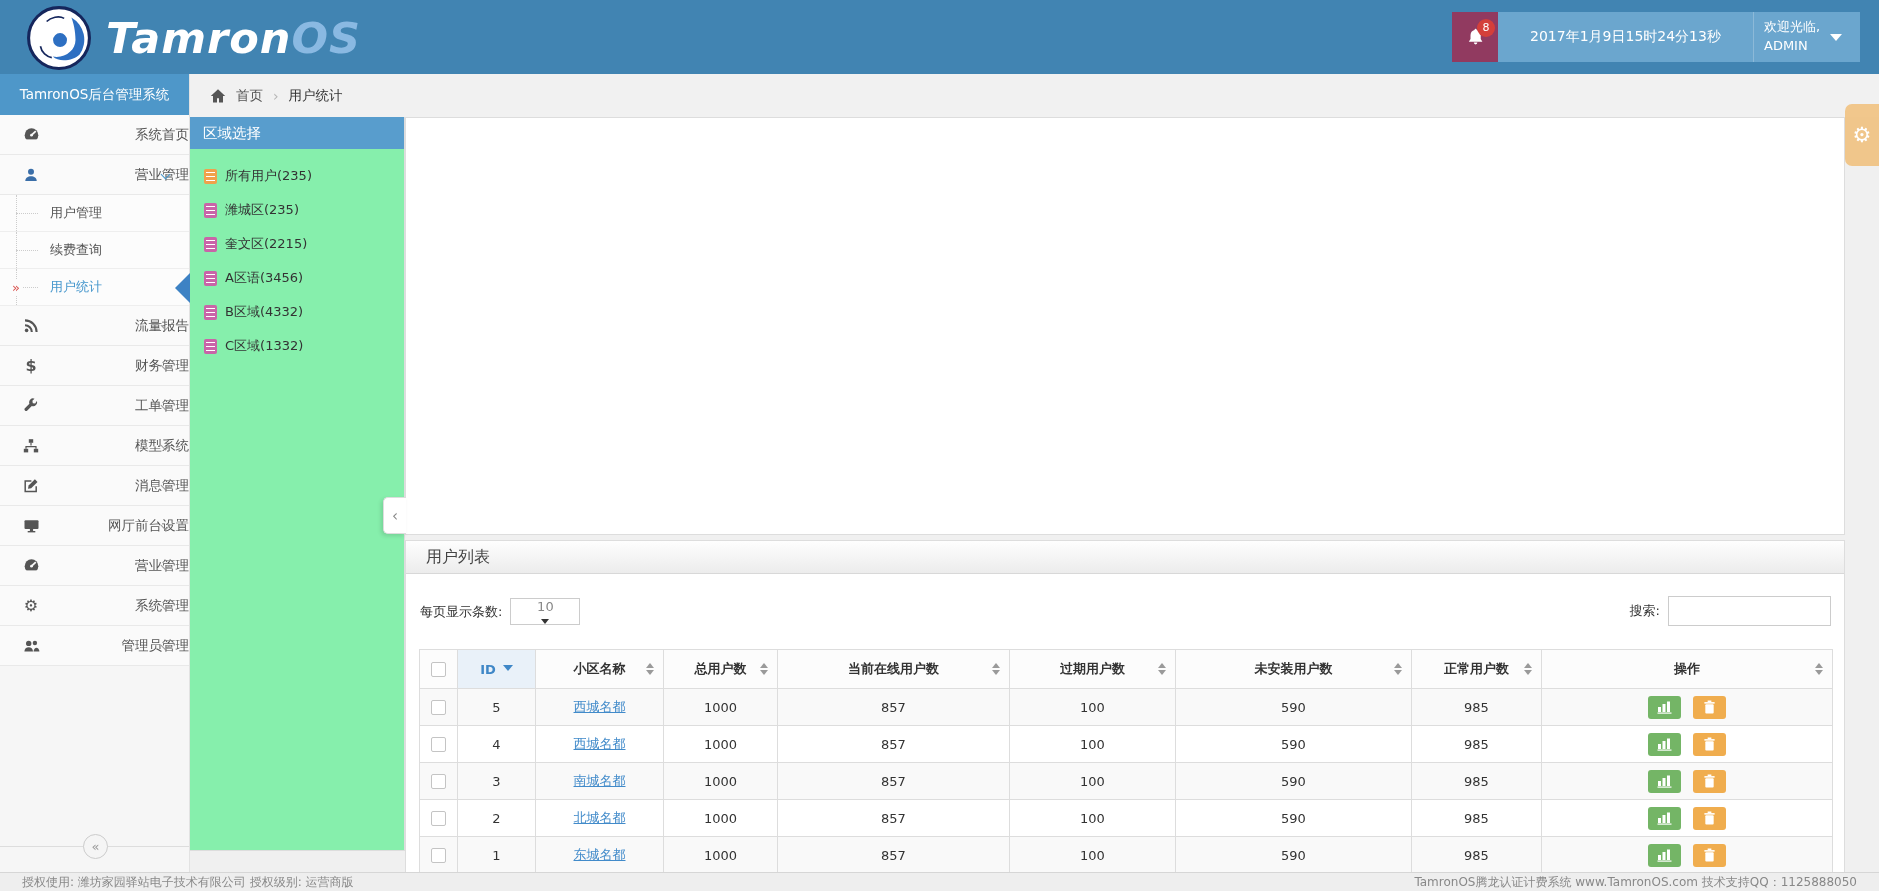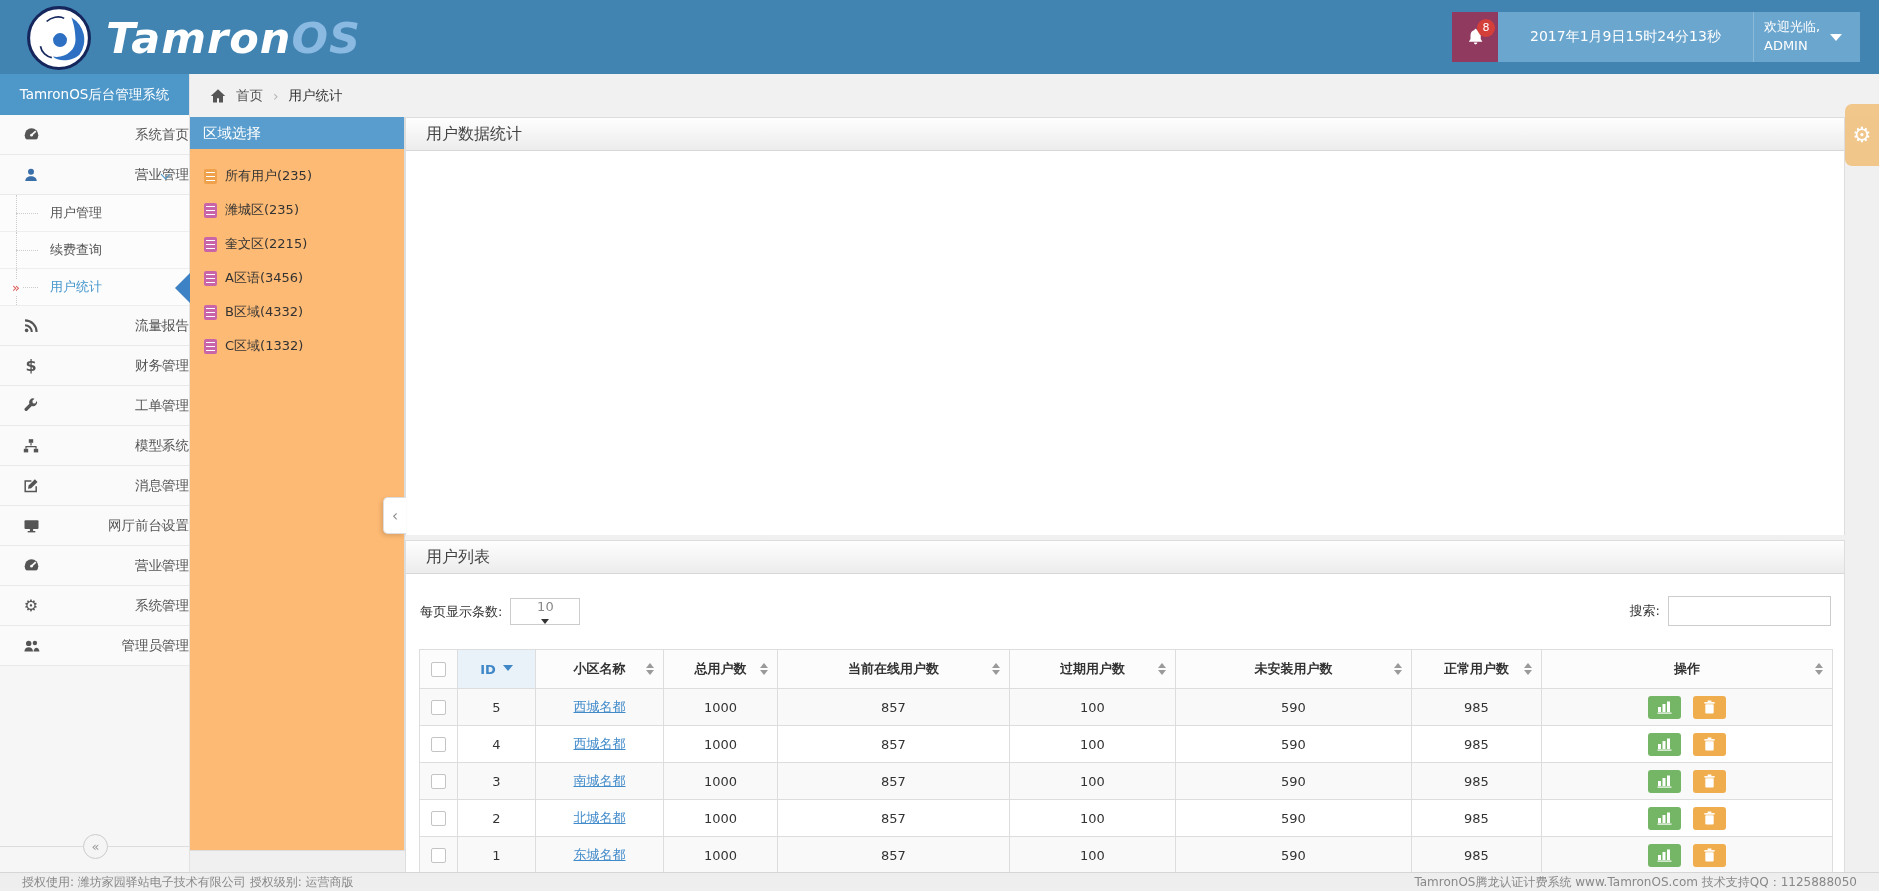--- a/index.html
+++ b/index.html
@@ -39,21 +39,21 @@
   .sub-item::before { content:""; position:absolute; left:16px; top:0; bottom:0; border-left:1px dotted #ccc; }
   .sub-item::after { content:""; position:absolute; left:16px; top:18px; width:22px; border-top:1px dotted #ccc; }
   .sub-item.active { color:#4596cc; }
   .sub-item.active .sub-label { color:#4596cc; }
   .sub-mark { position:absolute; left:10px; color:#d9534f; font-size:13px; background:#fcfcfc; z-index:1; padding:0 2px; }
   .active-tri { position:absolute; right:-1px; top:4px; width:0; height:0; border-top:15px solid transparent; border-bottom:15px solid transparent; border-right:15px solid #3d82c4; }
   .sb-bottom { position:absolute; left:0; top:772px; width:100%; border-top:1px solid #ddd; }
   .collapse-circle { position:absolute; left:83px; top:-13px; width:25px; height:25px; background:#f5f5f5; border:1px solid #ccc; border-radius:50%; color:#999; font-size:13px; text-align:center; line-height:23px; cursor:pointer; }
 
   
-  .region { position:absolute; left:190px; top:117px; width:215px; height:734px; background:#fdba74; border-right:1px solid #ddd; border-bottom:1px solid #ddd; }
+  .region { position:absolute; left:190px; top:117px; width:215px; height:734px; background:#86efac; border-right:1px solid #ddd; border-bottom:1px solid #ddd; }
   .region-header { height:32px; background:#589dcd; color:#fff; font-size:14.5px; display:flex; align-items:center; padding-left:13px; }
   .region-list { list-style:none; padding:10px 0 0 14px; }
   .region-item { height:34px; display:flex; align-items:center; cursor:pointer; }
   .region-ic { width:13px; height:15px; border-radius:2px; margin-right:8px; background:#c964a8; background-image:repeating-linear-gradient(#fff 0 1px, transparent 1px 4px); background-position:2px 3px; background-size:9px 11px; background-repeat:no-repeat; box-shadow:inset 0 0 0 20px transparent; }
   .region-item:first-child .region-ic { background-color:#f0a14b; }
   .region-ic { background-color:#c964a8; background-image:linear-gradient(transparent 0, transparent 0); }
   .region-ic::before { content:""; display:block; margin:3px 2px 0 2px; height:9px; background:repeating-linear-gradient(#fff 0 1.5px, transparent 1.5px 4px); }
   .region-label { font-size:13px; color:#333; }
 
   
@@ -306,21 +306,20 @@
         <span class="region-label">B区域(4332)</span>
       </li>
       <li class="region-item">
         <span class="region-ic"></span>
         <span class="region-label">C区域(1332)</span>
       </li>
     </ul>
   </div>
 
   <div class="panel stats-panel">
-    <div class="panel-header">用户数据统计</div>
     <div style="height:384px;background:#fff;"></div>
   </div>
 
   <div class="collapse-tab">‹</div>
   <div class="settings-tab">
       <span>⚙</span>
     </div>
 
   <div class="panel list-panel">
     <div class="panel-header">用户列表</div>

